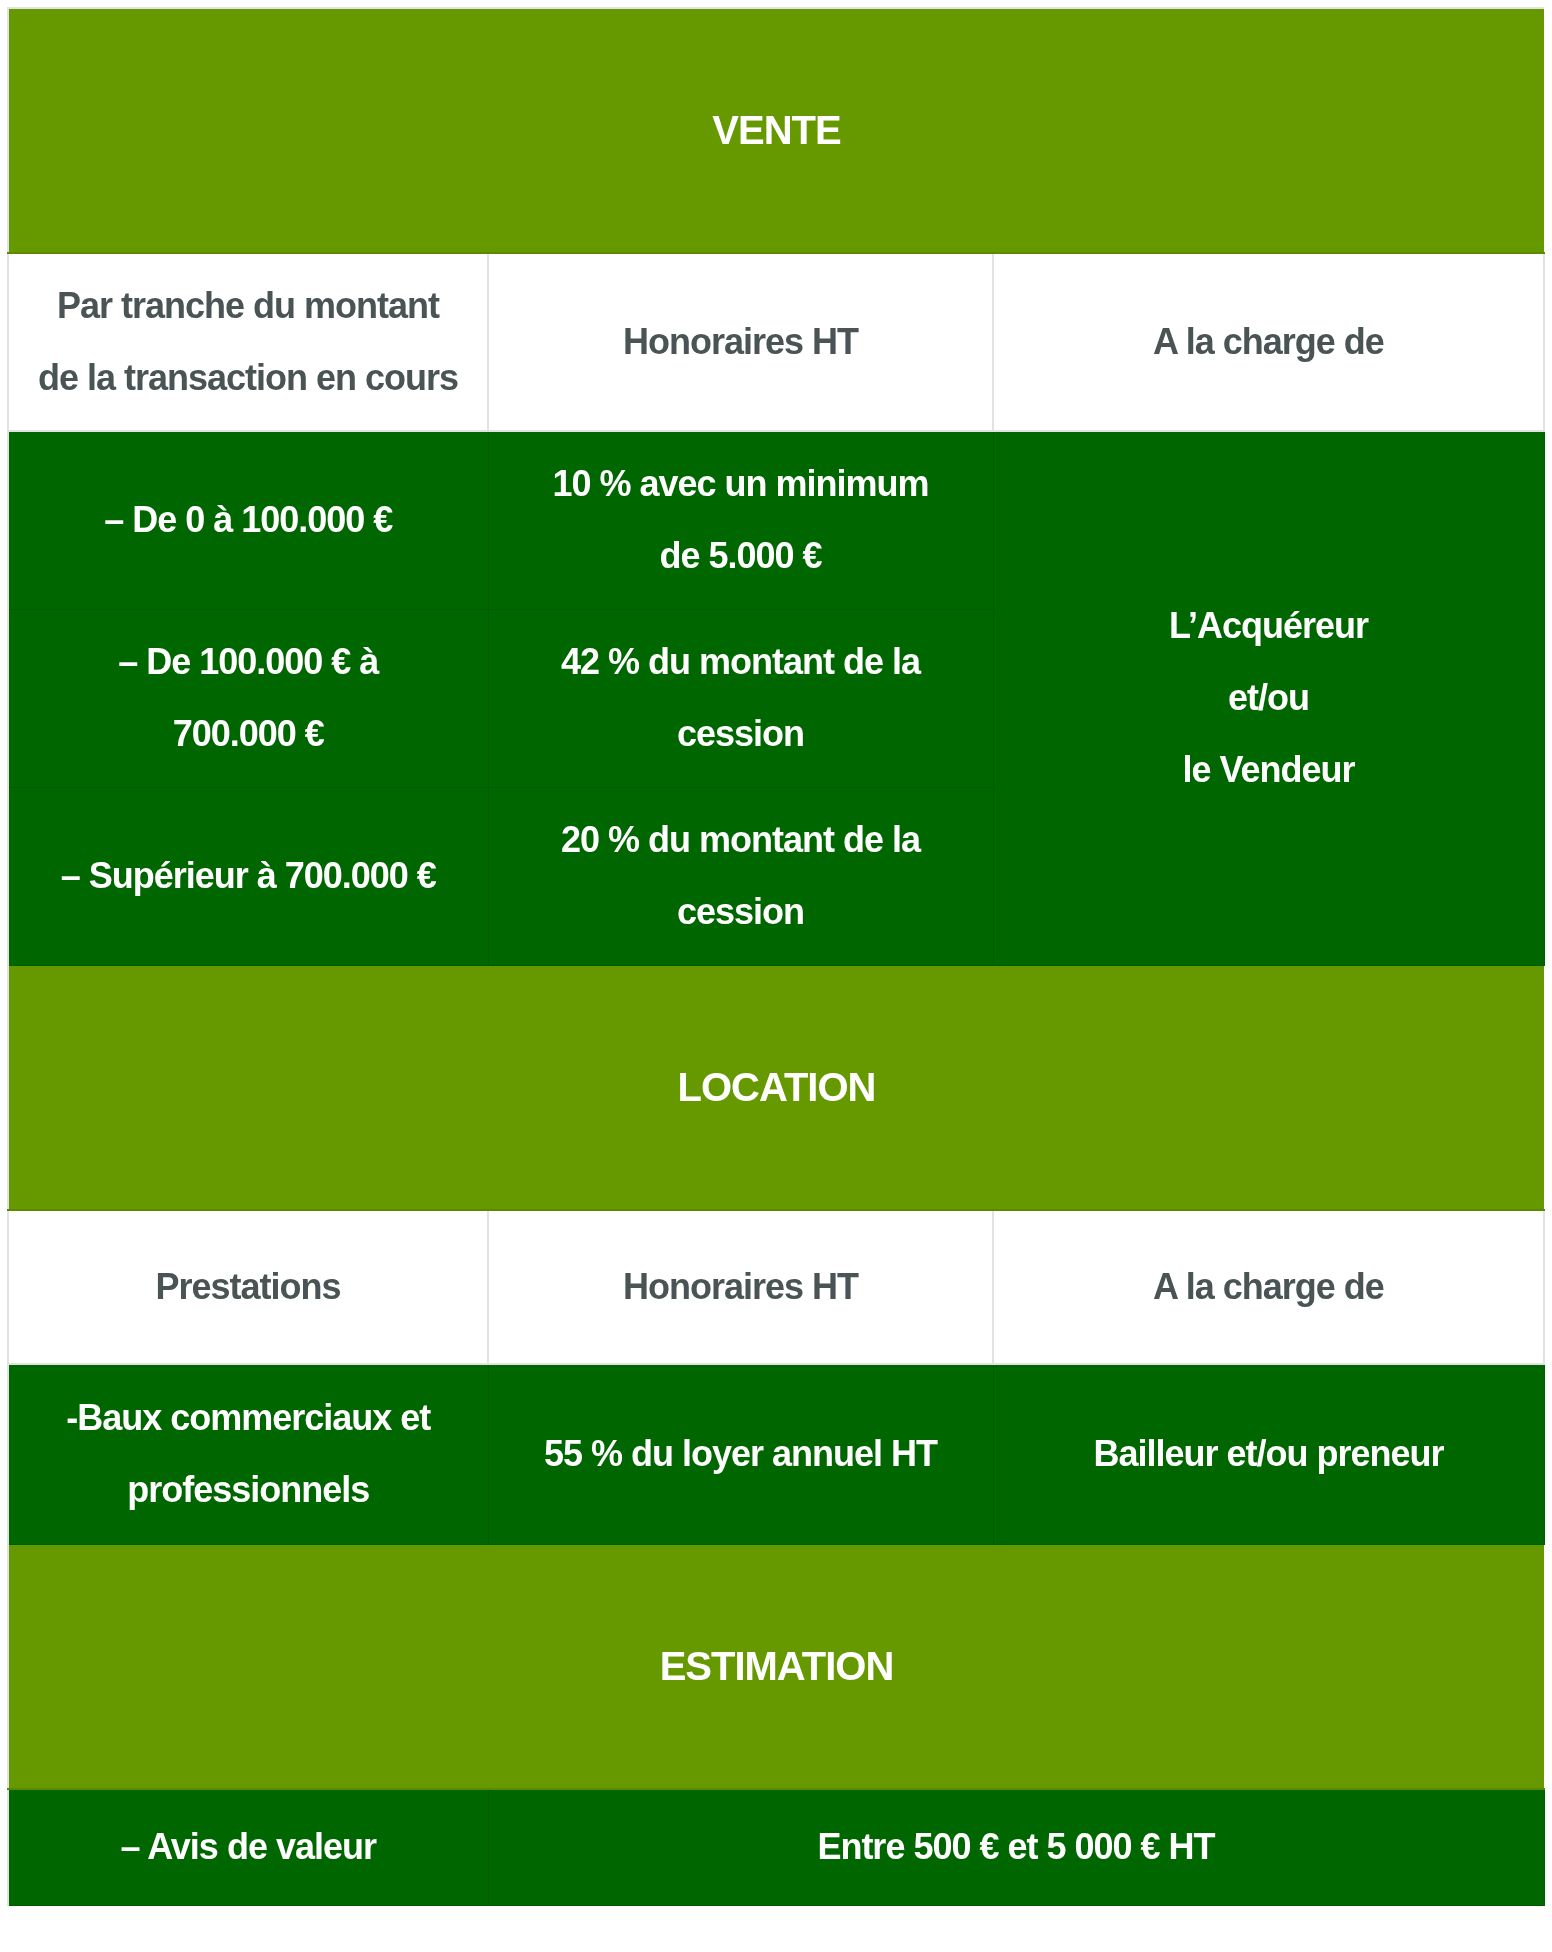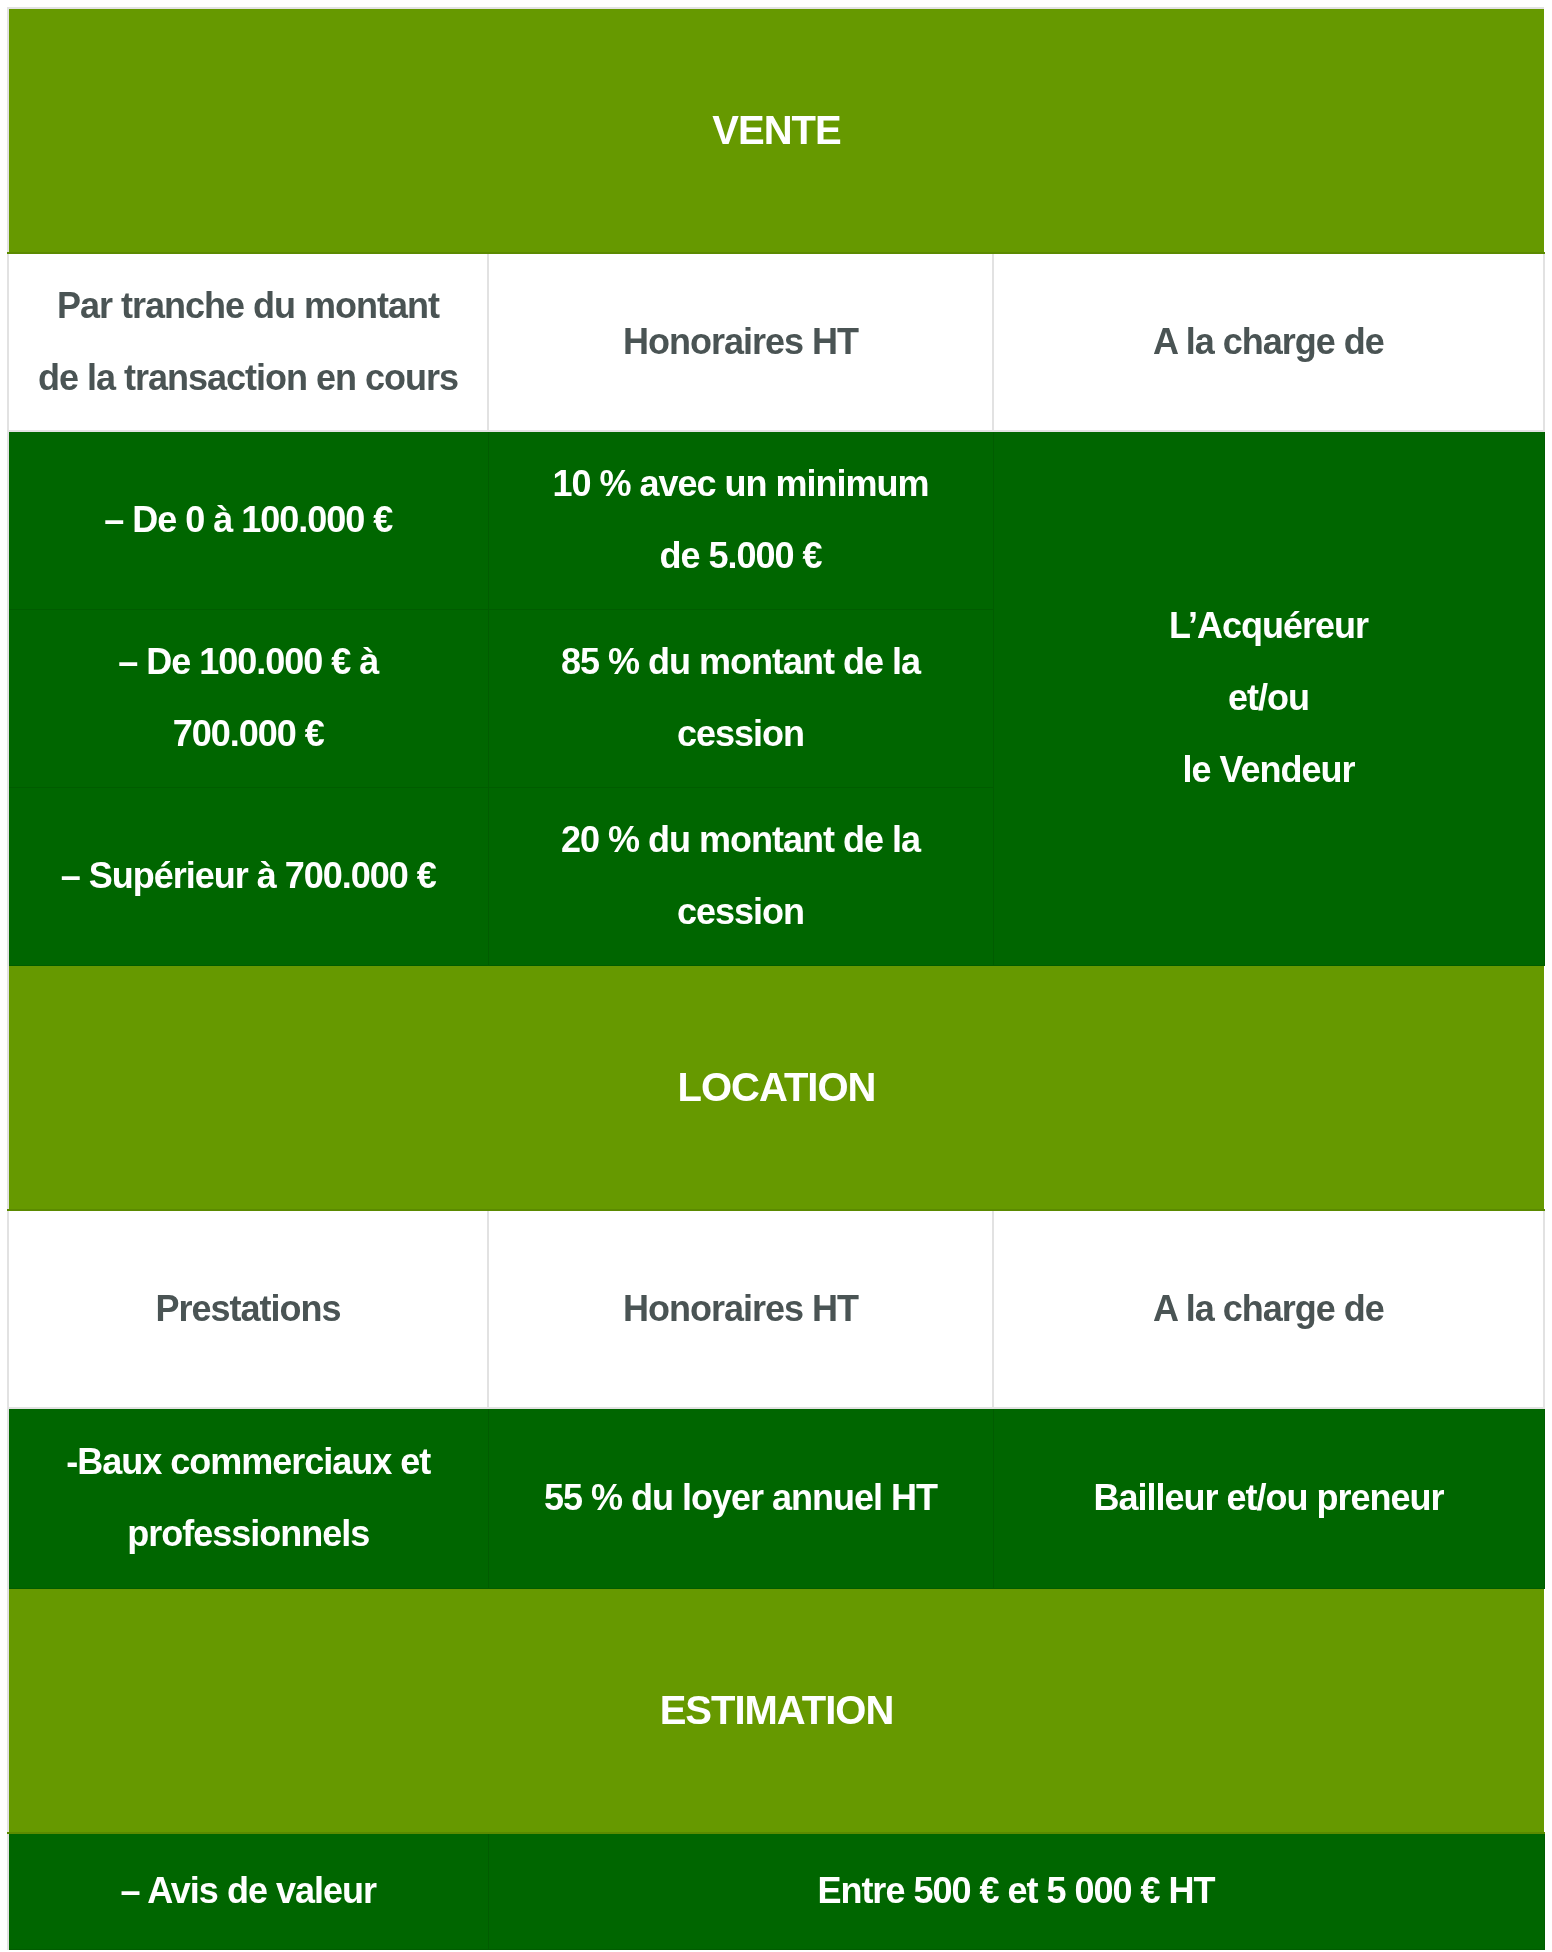--- a/index.html
+++ b/index.html
@@ -10,21 +10,21 @@
     width: 1536px; border-collapse: collapse; table-layout: fixed;
     border-left: 2px solid #e2e2e2; border-top: 2px solid #e2e2e2;
   }
   table.fees td { padding: 0 14px; text-align: center; vertical-align: middle;
                   font-weight: bold; letter-spacing: -1px; box-sizing: border-box; }
   .section td { background: #669900; color: #ffffff; font-size: 40px; height: 245px;
                 border-bottom: 2px solid #5b8a00; }
   .colhead td { background: #ffffff; color: #4a5454; font-size: 36px; line-height: 72px;
                 border-right: 2px solid #e2e2e2; border-bottom: 2px solid #e2e2e2; }
   .colhead.h1 td { height: 178px; }
-  .colhead.h2 td { height: 198px; }
+  .colhead.h2 td { height: 154px; }
   .datarow td { background: #006600; color: #ffffff; font-size: 36px; line-height: 72px;
                 border-right: 1px solid #005c00; border-bottom: 1px solid #005c00; }
   .datarow.r178 td { height: 178px; }
   .datarow.r180 td { height: 180px; }
   .datarow.r156 td { height: 116px; }
   .line { display: block; }
 </style>
 </head>
 <body>
 
@@ -60,21 +60,21 @@
       <span class="line">et/ou</span>
       <span class="line">le Vendeur</span>
     </td>
   </tr>
   <tr class="datarow r178">
     <td>
       <span class="line">– De 100.000 € à</span>
       <span class="line">700.000 €</span>
     </td>
     <td>
-      <span class="line">85 % du montant de la</span>
+      <span class="line">42 % du montant de la</span>
       <span class="line">cession</span>
     </td>
   </tr>
   <tr class="datarow r178">
     <td>
       <span class="line">– Supérieur à 700.000 €</span>
     </td>
     <td>
       <span class="line">20 % du montant de la</span>
       <span class="line">cession</span>

